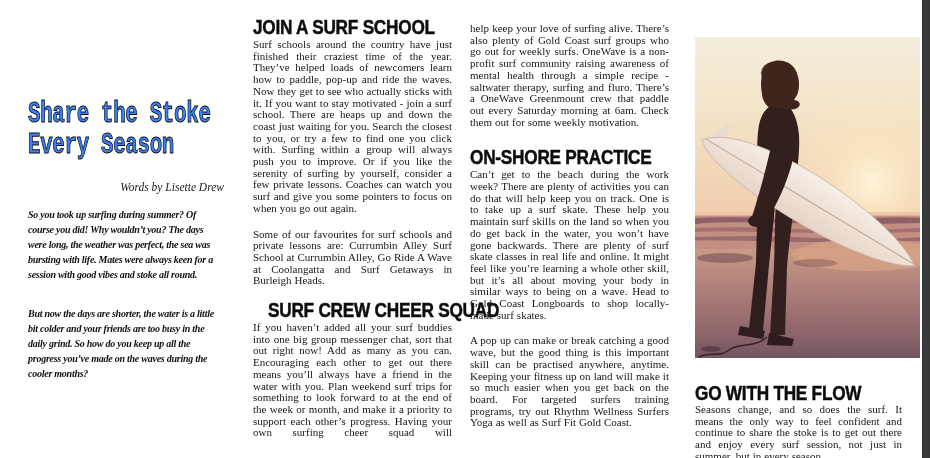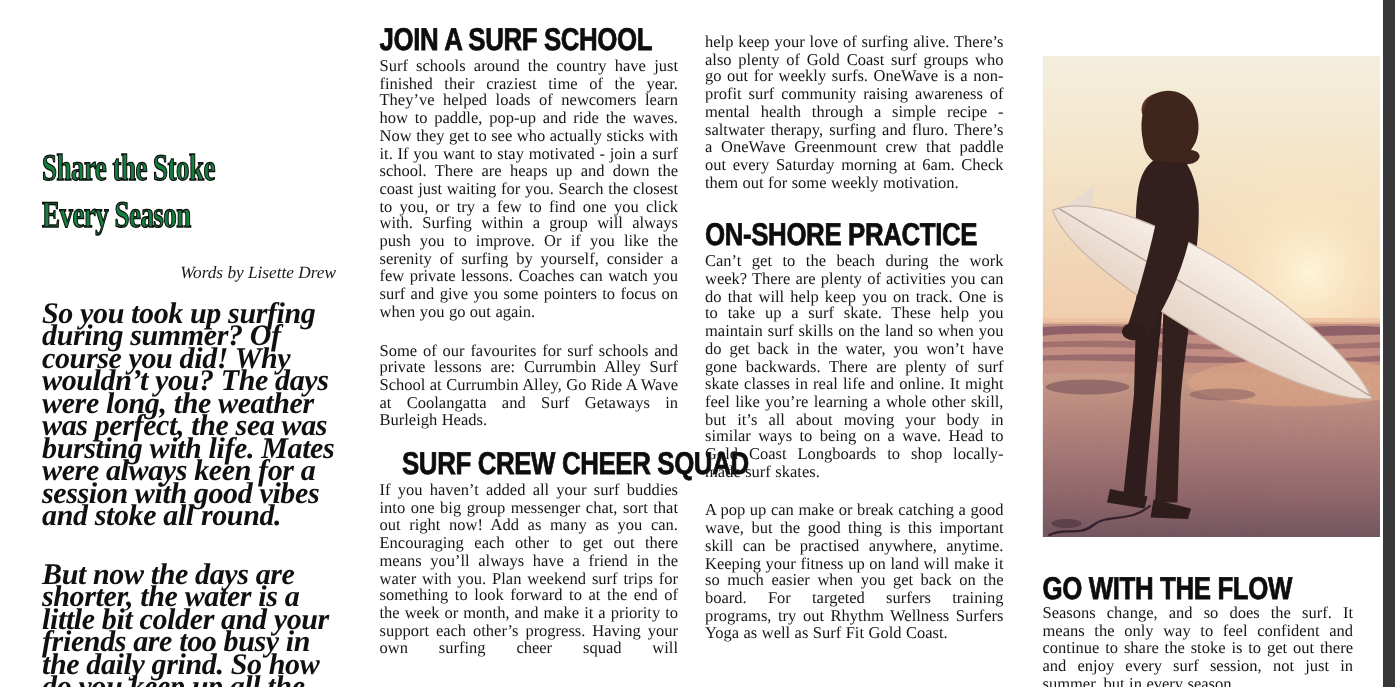--- a/index.html
+++ b/index.html
@@ -8,30 +8,30 @@
     color:#141414;font-family:"Liberation Serif",serif;
     -webkit-font-smoothing:antialiased;
   }
   .col{position:absolute;}
   #col-left{left:28px;top:80px;width:196px;}
   #col-mid1{left:253px;top:18px;width:199px;}
   #col-mid2{left:470px;top:18px;width:199px;}
   #col-photo{left:695px;top:37px;width:225px;}
 
   .headline{
-    font-family:Liberation Serif, serif;font-weight:700;
-    font-size:25px;line-height:31px;letter-spacing:-0.5px;color:#15803d;
+    font-family:Liberation Mono, monospace;font-weight:700;
+    font-size:29px;line-height:31px;letter-spacing:-0.5px;color:#3b82f6;
     -webkit-text-stroke:0.9px #0d0d0d;
   }
   .headline span{display:block;transform:scaleX(0.72);transform-origin:0 50%;white-space:nowrap;}
 
   .byline{font-style:italic;font-size:11.5px;line-height:13px;margin-top:14px;color:#1a1a1a;text-align:right;}
 
   .intro p{
-    font-weight:700;font-style:italic;font-size:20px;line-height:15px;
+    font-weight:700;font-style:italic;font-size:10px;line-height:15px;
     letter-spacing:-0.25px;margin:0 0 24px 0;color:#101010;
   }
   .intro p:first-child{margin-top:13px;}
 
   h2.sec{
     font-family:"Liberation Sans",sans-serif;font-weight:700;color:#0d0d0d;
     font-size:21px;line-height:17px;letter-spacing:-0.3px;margin:0 0 4px 0;
     -webkit-text-stroke:0.5px #0d0d0d;
   }
   h2.sec span{display:inline-block;transform:scaleX(0.82);transform-origin:0 50%;white-space:nowrap;}

